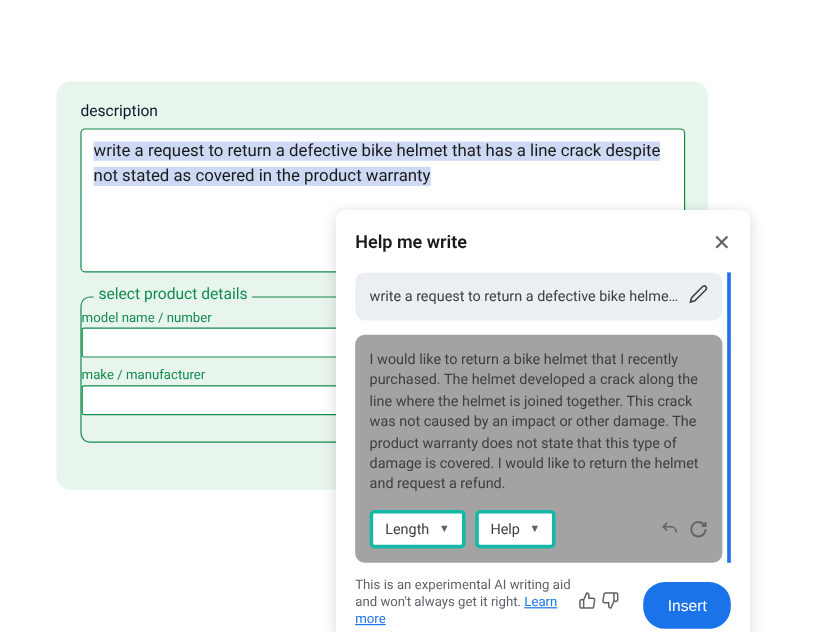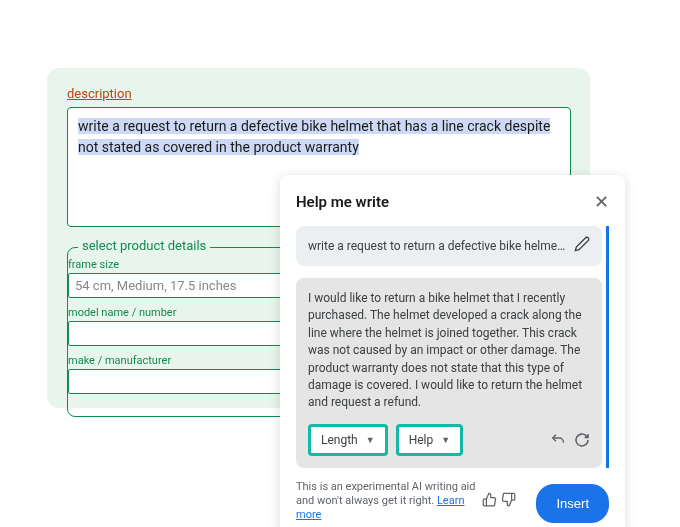--- a/index.html
+++ b/index.html
@@ -10,21 +10,21 @@
       left: 47px;
       top: 68px;
       width: 543px;
       height: 340px;
       background: #e8f5ed;
       border-radius: 12px;
       padding: 18px 20px;
     }
     
     .desc-section { margin-bottom: 20px; }
-    .desc-label { font-size: 13px; color: #c2410c; margin-bottom: 6px; text-decoration: underline; }
+    .desc-label { font-size: 13px; color: #0f172a; margin-bottom: 6px; }
     .desc-box {
       background: #fff;
       border: 1px solid #138a4f;
       border-radius: 4px;
       width: 504px;
       height: 120px;
       padding: 8px 10px;
     }
     .desc-text {
       font-size: 14px;
@@ -98,21 +98,21 @@
       color: #3c4043;
       white-space: nowrap;
       overflow: hidden;
       text-overflow: ellipsis;
       flex: 1;
       margin-right: 8px;
     }
     .edit-icon { cursor: pointer; flex-shrink: 0; }
     
     .result-box {
-      background: #e5e5e5;
+      background: #a3a3a3;
       border-radius: 8px;
       padding: 12px;
       margin-bottom: 12px;
     }
     .result-text { font-size: 12px; color: #3c4043; line-height: 1.45; margin-bottom: 12px; }
     
     .controls-row {
       display: flex;
       align-items: center;
       gap: 8px;
@@ -161,24 +161,20 @@
   <div class="desc-section">
     <div class="desc-label">description</div>
     <div class="desc-box">
       <div class="desc-text"><span>write a request to return a defective bike helmet that has a line crack despite not stated as covered in the product warranty</span></div>
     </div>
   </div>
 
   <div class="product-section">
     <div class="product-legend">select product details</div>
 
-    <div class="field-group">
-      <div class="field-label">frame size</div>
-      <input class="field-input" value="54 cm, Medium, 17.5 inches" style="">
-    </div>
 
     <div class="field-group">
       <div class="field-label">model name / number</div>
       <input class="field-input" value="" style="">
     </div>
 
     <div class="field-group">
       <div class="field-label">make / manufacturer</div>
       <input class="field-input" value="" style="">
     </div>

